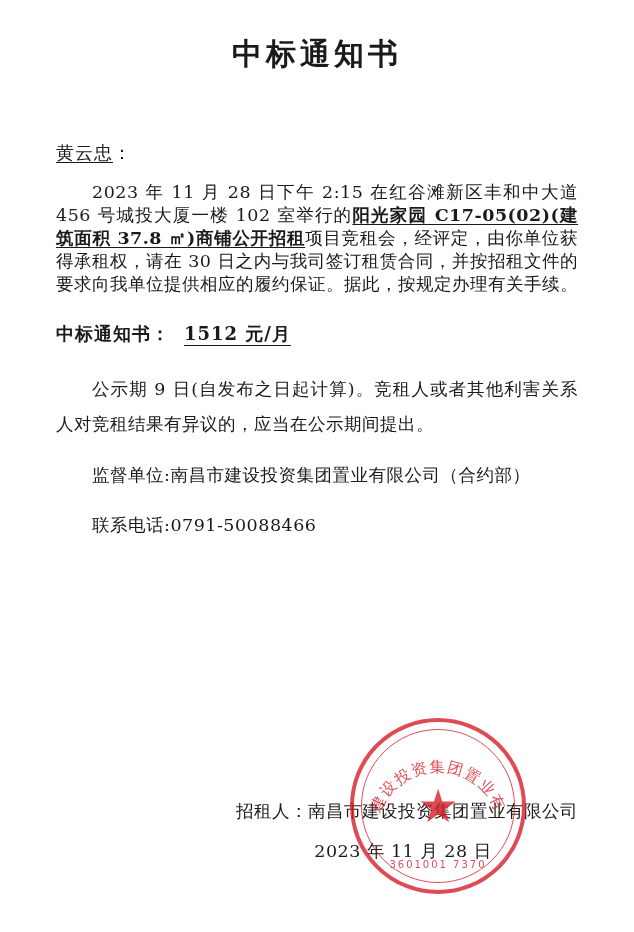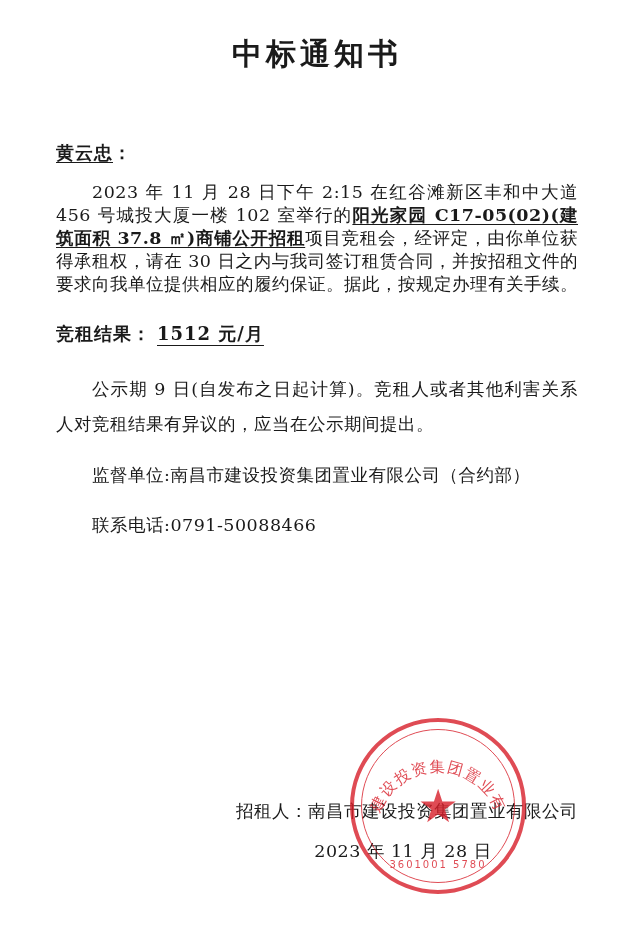--- a/index.html
+++ b/index.html
@@ -27,21 +27,21 @@
     font-size: 30px;
     font-weight: bold;
     letter-spacing: 4px;
     margin-top: 34px;
     margin-bottom: 17px;
     font-family: "DejaVu Serif", "Liberation Serif", serif;
   }
   .salutation {
     margin-top: 66px;
     font-size: 18px;
-    font-weight: bold;
+    font-weight: normal;
     letter-spacing: 1px;
   }
   .salutation .u {
     text-decoration: underline;
     text-underline-offset: 3px;
   }
   .body-para {
     margin-top: 16px;
     font-size: 17.5px;
     line-height: 23px;
@@ -60,20 +60,21 @@
     font-size: 18px;
     font-weight: bold;
     letter-spacing: 1px;
   }
   .result-value {
     display: inline-block;
     text-decoration: underline;
     text-underline-offset: 5px;
     padding: 0 14px 0 6px;
     font-weight: bold;
+    margin-left: 8px;
   }
   .notice-para {
     margin-top: 26px;
     font-size: 17.5px;
     line-height: 35px;
     text-align: justify;
     text-justify: inter-ideograph;
     text-indent: 36px;
     letter-spacing: 0.5px;
   }
@@ -147,21 +148,21 @@
 
   <div class="salutation">
     <span class="u">黄云忠</span><span>：</span>
   </div>
 
   <div class="body-para">
     <span>2023 年 11 月 28 日下午 2:15 在红谷滩新区丰和中大道 456 号城投大厦一楼 102 室举行的</span><span class="em-underline">阳光家园 C17-05(02)(建筑面积 37.8 ㎡)商铺公开招租</span><span>项目竞租会，经评定，由你单位获得承租权，请在 30 日之内与我司签订租赁合同，并按招租文件的要求向我单位提供相应的履约保证。据此，按规定办理有关手续。</span>
   </div>
 
   <div class="result-line">
-    <span>竞租结果：</span><span class="result-value">1512 元/月</span>
+    <span>中标通知书：</span><span class="result-value">1512 元/月</span>
   </div>
 
   <div class="notice-para">公示期 9 日(自发布之日起计算)。竞租人或者其他利害关系人对竞租结果有异议的，应当在公示期间提出。</div>
 
   <div class="info-line">监督单位:南昌市建设投资集团置业有限公司（合约部）</div>
   <div class="info-line">联系电话:0791-50088466</div>
 
   <div class="signature-block">
     <span class="sig-name">招租人：南昌市建设投资集团置业有限公司</span>
     <span class="sig-date">2023 年 11 月 28 日</span>
@@ -171,16 +172,16 @@
     <div class="seal-inner"></div>
     <svg viewBox="0 0 168 168">
       <defs>
         <path id="arcpath" d="M 24,96 A 62,62 0 0 1 144,96" fill="none"></path>
       </defs>
       <text font-size="15.5" fill="#d81f2a" font-family="'DejaVu Serif', serif" letter-spacing="1.5">
         <textPath href="#arcpath" startOffset="50%" text-anchor="middle" id="seal-arc-text">南昌市建设投资集团置业有限公司</textPath>
       </text>
     </svg>
     <div class="star">★</div>
-    <div class="seal-code">3601001  5780</div>
+    <div class="seal-code">3601001  7370</div>
   </div>
 
 </div>
 
 </body></html>

